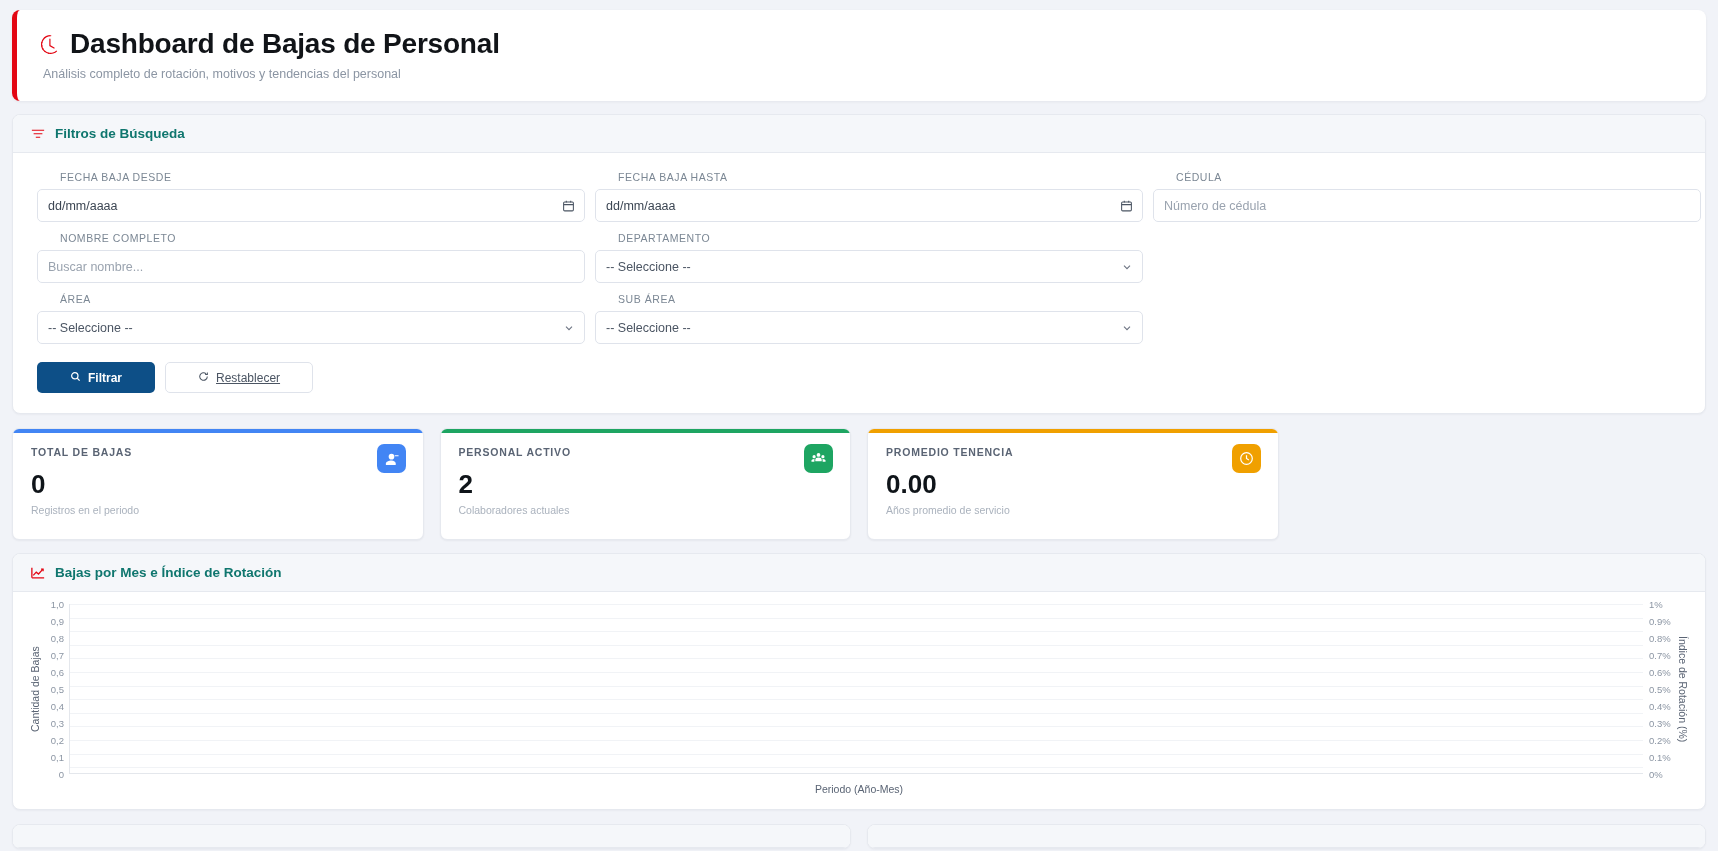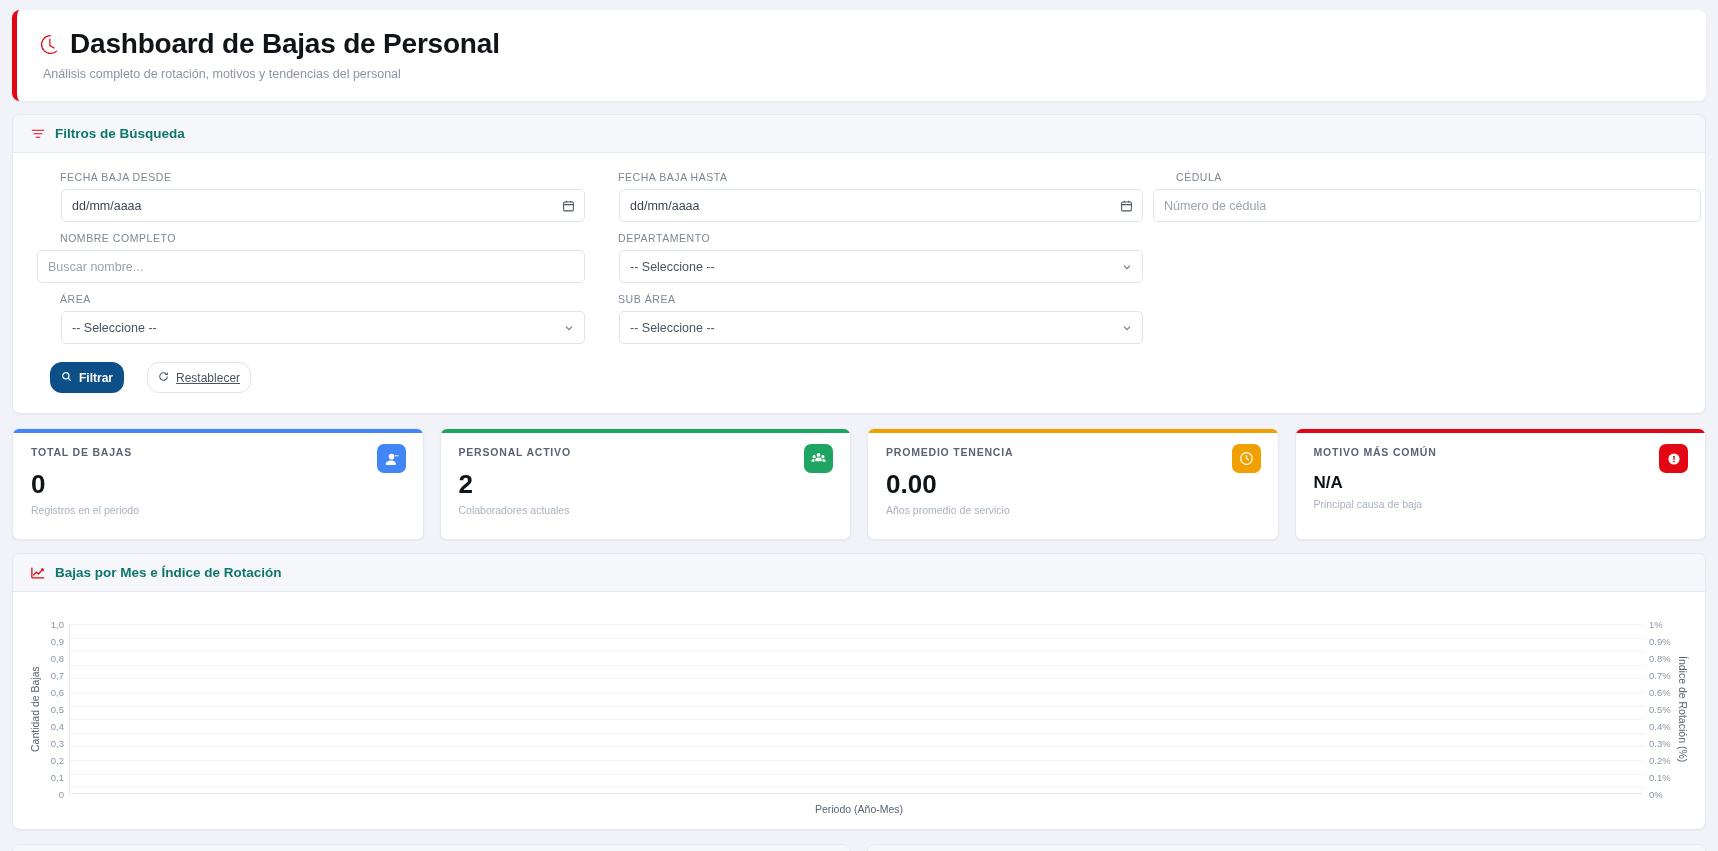--- a/index.html
+++ b/index.html
@@ -86,21 +86,21 @@
     border-radius: 5px;
     background: #ffffff;
     font-family: "Liberation Sans", sans-serif;
     font-size: 12.5px;
     color: #3c4653;
     padding: 0 10px;
     width: 100%;
     outline: none;
   }
   .control::placeholder { color: #9aa3af; }
-  .date-wrap, .select-wrap { position: relative; margin-left: 24px; }
+  .date-wrap, .select-wrap { position: relative; }
   .date-wrap .cal-ico,
   .select-wrap .chev-ico {
     position: absolute;
     right: 10px;
     top: 50%;
     transform: translateY(-50%);
     pointer-events: none;
     color: #4b5563;
     display: inline-flex;
   }
@@ -108,28 +108,27 @@
   .date-placeholder { color: #3c4653; }
   .sel-text { color: #4b5563; }
   .control.as-box { display:flex; align-items:center; }
 
   .btn-row { display: flex; gap: 10px; margin-top: 18px; }
   .btn {
     display: inline-flex;
     align-items: center;
     gap: 7px;
     height: 31px;
-    padding: 0 10px;
-    border-radius: 12px;
+    padding: 0 32px;
+    border-radius: 5px;
     font-size: 12px;
     font-weight: bold;
     cursor: pointer;
     border: 1px solid transparent;
     font-family: "Liberation Sans", sans-serif;
-    margin-left: 13px;
   }
   .btn-primary { background: #0d4f87; color: #ffffff; }
   .btn-ghost {
     background: #ffffff;
     color: #4b5563;
     border: 1px solid #dfe3eb;
     font-weight: normal;
   }
   .btn-ghost .lbl { text-decoration: underline; }
 
@@ -177,21 +176,21 @@
     position: absolute;
     top: 15px; right: 17px;
     width: 29px; height: 29px;
     border-radius: 7px;
     background: var(--accent);
     display: flex; align-items: center; justify-content: center;
     color: #ffffff;
   }
 
   
-  .chart-body { padding: 12px 16px 14px 16px; margin-top: 20px; }
+  .chart-body { padding: 12px 16px 14px 16px; }
   .chart-area {
     position: relative;
     height: 170px;
     display: flex;
   }
   .axis-title {
     writing-mode: vertical-rl;
     transform: rotate(180deg);
     font-size: 10.5px;
     color: #5a6474;
@@ -429,32 +428,20 @@
       <div class="kpi-value">0.00</div>
       <div class="kpi-sub">Años promedio de servicio</div>
       <div class="kpi-ico">
         <svg width="15" height="15" viewBox="0 0 16 16" fill="none" stroke="currentColor" stroke-width="1.3" aria-hidden="true">
           <circle cx="8" cy="8" r="6.2"></circle>
             <path d="M8 4.4V8l2.5 1.5"></path>
         </svg>
       </div>
     </div>
 
-    <div class="kpi" style="--accent:#e30613">
-      <div class="kpi-label">MOTIVO MÁS COMÚN</div>
-      <div class="kpi-value small">N/A</div>
-      <div class="kpi-sub">Principal causa de baja</div>
-      <div class="kpi-ico">
-        <svg width="16" height="16" viewBox="0 0 16 16" fill="#ffffff" aria-hidden="true">
-          <circle cx="8" cy="8" r="5.6"></circle>
-          <rect x="7.3" y="4.7" width="1.4" height="4.2" rx="0.6" fill="#e30613"></rect>
-          <circle cx="8" cy="10.6" r="0.85" fill="#e30613"></circle>
-        </svg>
-      </div>
-    </div>
   </div>
 
   <div class="panel">
     <div class="panel-head">
       <span class="p-ico">
         <svg width="14" height="14" viewBox="0 0 16 16" fill="none" stroke="currentColor" stroke-width="1.5" aria-hidden="true">
           <path d="M1 13.5V2"></path>
             <path d="M1 13.5h14"></path>
             <path d="M2.6 10.7 6 7l2.6 2.2L13.6 3.6"></path>
           <path d="M11.4 3.6h2.4V6"></path>

